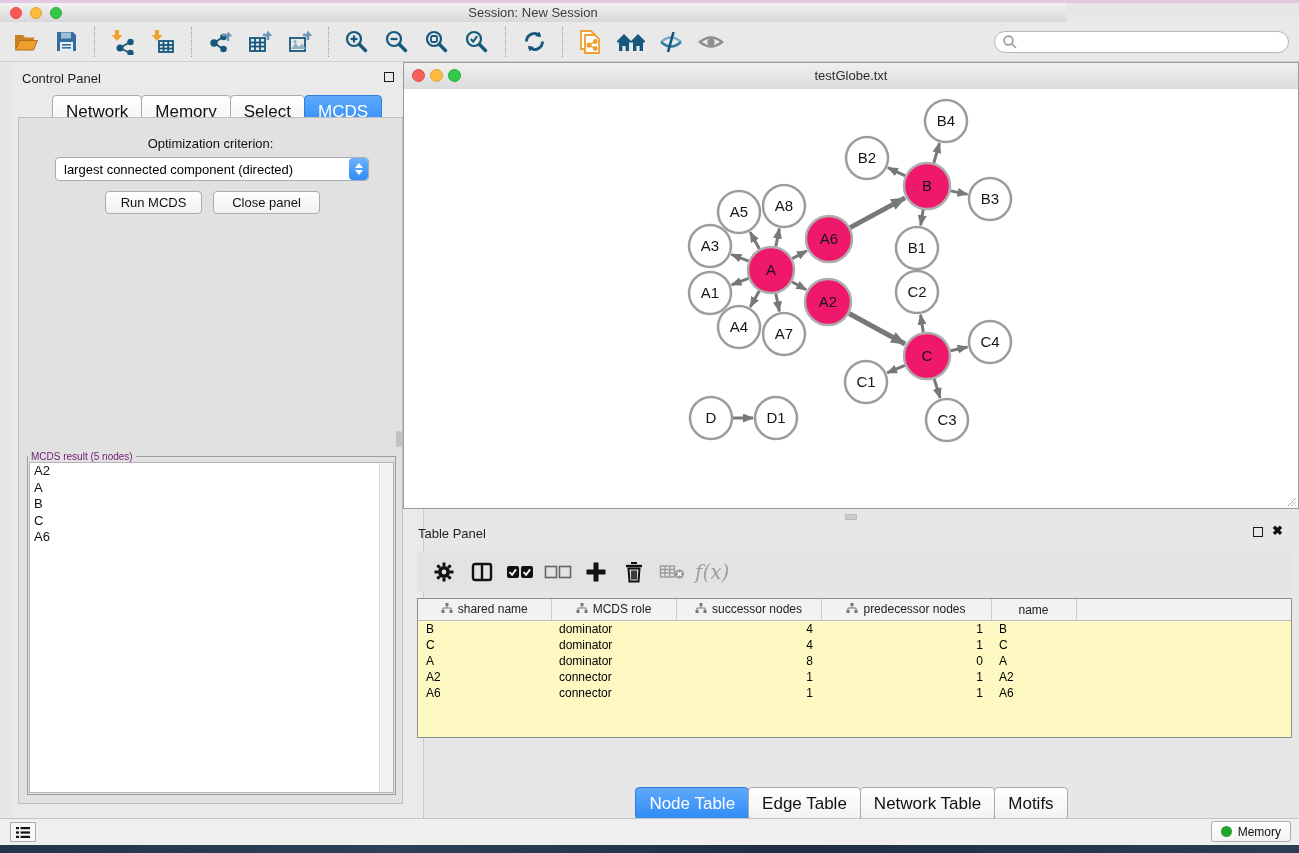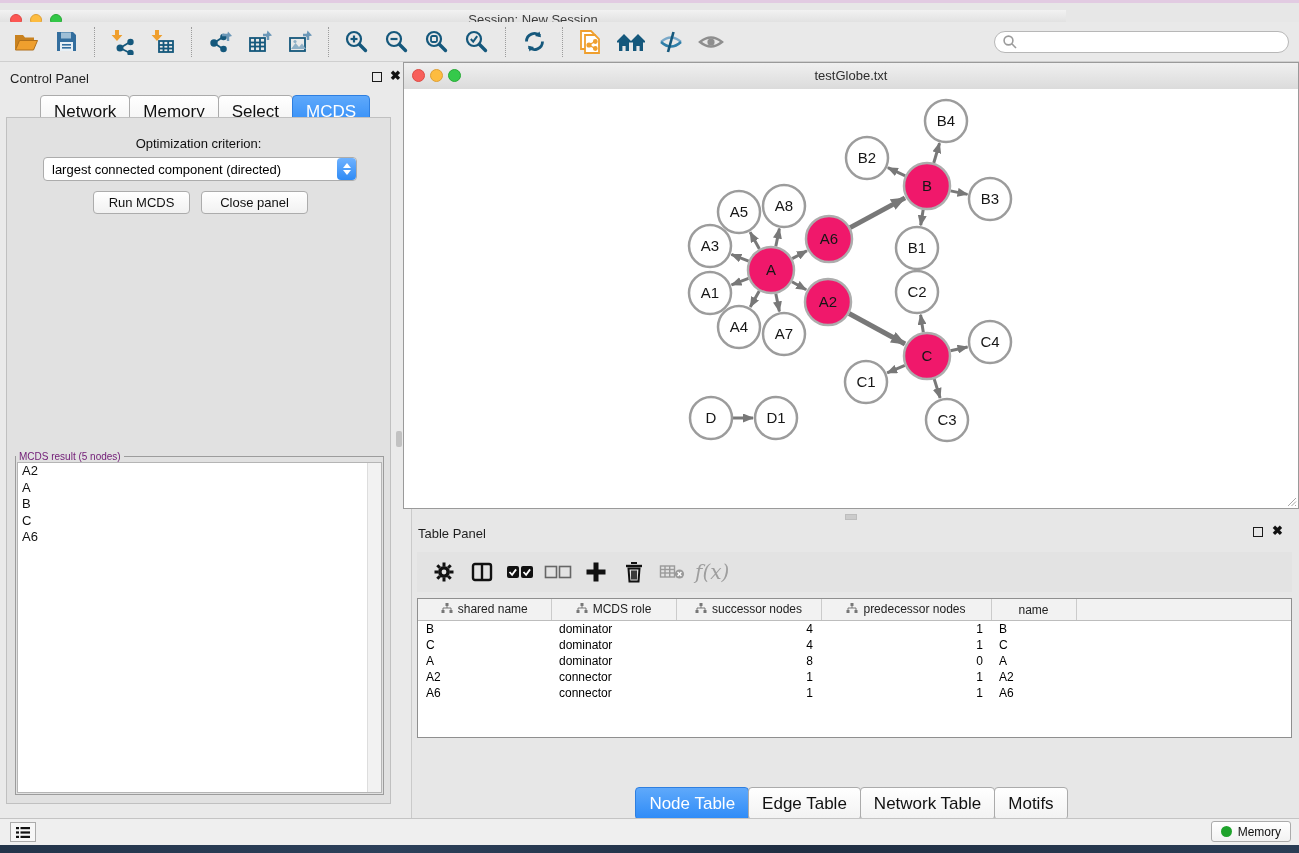--- a/index.html
+++ b/index.html
@@ -4,38 +4,38 @@
 <style>
   html,body{margin:0;padding:0;}
   body{
     width:1299px;height:853px;position:relative;overflow:hidden;
     font-family:"Liberation Sans",sans-serif;background:#E7E7E7;
     -webkit-font-smoothing:antialiased;
   }
   
   .pinkline{position:absolute;left:0;top:0;width:1299px;height:3px;background:#E2CBE2;}
   .titlebar{position:absolute;left:0;top:3px;width:1066px;height:19px;
-    background:linear-gradient(#F2F2F2,#D8D8D8);border-bottom:1px solid #B9B9B9;margin-top:7px;}
+    background:linear-gradient(#F2F2F2,#D8D8D8);border-bottom:1px solid #B9B9B9;}
   .titlebar .title{position:absolute;left:0;right:0;top:2px;text-align:center;
     font-size:13px;color:#3C3C3C;}
   .lights{position:absolute;left:10px;top:4px;display:flex;gap:8px;}
   .light{width:12px;height:12px;border-radius:50%;display:inline-block;}
   .light.red{background:#FC5753;border:1px solid #DF4744;box-sizing:border-box;}
   .light.yellow{background:#FDBC40;border:1px solid #DE9F34;box-sizing:border-box;}
   .light.green{background:#33C748;border:1px solid #27AA35;box-sizing:border-box;}
   
   .toolbar{position:absolute;left:0;top:22px;width:1299px;height:40px;
     background:#E9E9E9;border-bottom:1px solid #CFCFCF;display:flex;align-items:center;padding-left:6px;box-sizing:border-box;}
   .tbtn{width:40px;height:36px;display:flex;align-items:center;justify-content:center;cursor:default;}
   .tsep{width:0;height:30px;border-left:1px dotted #9C9C9C;margin:0 8px;}
   .searchbox{margin-left:auto;margin-right:10px;width:295px;height:22px;background:#FFFFFF;
     border:1px solid #B7B7B7;border-radius:12px;display:flex;align-items:center;padding-left:7px;box-sizing:border-box;}
   .searchbox input{border:none;outline:none;flex:1;height:18px;font-size:13px;font-family:"Liberation Sans",sans-serif;background:transparent;margin-left:5px;}
   
-  .control-panel{position:absolute;left:0;top:62px;width:412px;height:756px;background:#EAEAEA;border-right:1px solid #CACACA;box-sizing:border-box;}
+  .control-panel{position:absolute;left:12px;top:62px;width:412px;height:756px;background:#EAEAEA;border-right:1px solid #CACACA;box-sizing:border-box;}
   .cp-header{position:absolute;left:10px;top:9px;font-size:13px;color:#1F1F1F;}
   .float-ico{position:absolute;top:10px;width:10px;height:10px;border:1.6px solid #1A1A1A;box-sizing:border-box;}
   .close-ico{position:absolute;top:7px;font-size:13px;font-weight:bold;color:#111;line-height:14px;}
   .cp-tabs{position:absolute;left:0;top:33px;width:100%;display:flex;justify-content:center;}
   .tab{background:linear-gradient(#FFFFFF,#F2F2F2);border:1px solid #ABABAB;border-radius:4px;
     font-size:17px;color:#111;padding:8px 13px;margin-left:-1px;line-height:15px;}
   .tab.selected{background:linear-gradient(#5FA9FB,#2E8BF7);border-color:#2E7FE0;color:#FFF;}
   .cp-content{position:absolute;left:6px;top:55px;width:385px;height:687px;background:#E1E1E1;
     border:1px solid #C0C0C0;box-sizing:border-box;}
   .opt-label{position:absolute;left:0;right:0;top:18px;text-align:center;font-size:13px;color:#111;}
@@ -65,21 +65,21 @@
   .resize-grip{position:absolute;right:1px;bottom:1px;}
   .divider-thumb{position:absolute;left:396px;top:431px;width:6px;height:16px;background:#C2C2C2;border-radius:2px;}
   .split-thumb{position:absolute;left:845px;top:514px;width:12px;height:6px;background:#CBCBCB;border:1px solid #BDBDBD;box-sizing:border-box;}
   
   .table-panel{position:absolute;left:405px;top:520px;width:894px;height:298px;}
   .tp-header{position:absolute;left:13px;top:6px;font-size:13px;color:#1F1F1F;}
   .tp-toolbar{position:absolute;left:12px;top:32px;width:875px;height:40px;background:#E3E3E3;
     display:flex;align-items:center;padding-left:8px;box-sizing:border-box;}
   .tp-btn{width:38px;height:36px;display:flex;align-items:center;justify-content:center;}
   .fx{font-family:"DejaVu Serif","Liberation Serif",serif;font-style:italic;font-size:20px;color:#9E9E9E;margin-left:4px;}
-  .data-table{position:absolute;left:12px;top:78px;width:875px;height:140px;background:#ffffff;
+  .data-table{position:absolute;left:12px;top:78px;width:875px;height:140px;background:#fef9c3;
     border:1px solid #8F8F8F;box-sizing:border-box;overflow:hidden;}
   table.grid{border-collapse:collapse;table-layout:fixed;width:100%;}
   table.grid th{background:#F2F2F2;border-right:1px solid #CBCBCB;border-bottom:1px solid #BDBDBD;
     font-size:12px;font-weight:normal;color:#222;height:21px;text-align:center;padding:0;white-space:nowrap;overflow:hidden;}
   table.grid th .hlabel{display:inline-flex;align-items:center;gap:5px;}
   table.grid td{font-size:12px;color:#000;height:16px;padding:0 8px;white-space:nowrap;overflow:hidden;}
   table.grid td.num{text-align:right;}
   .tp-tabs{position:absolute;left:0;top:267px;width:100%;display:flex;justify-content:center;}
   
   .statusbar{position:absolute;left:0;top:818px;width:1299px;height:27px;background:#EFEFEF;border-top:1px solid #C4C4C4;box-sizing:border-box;}

